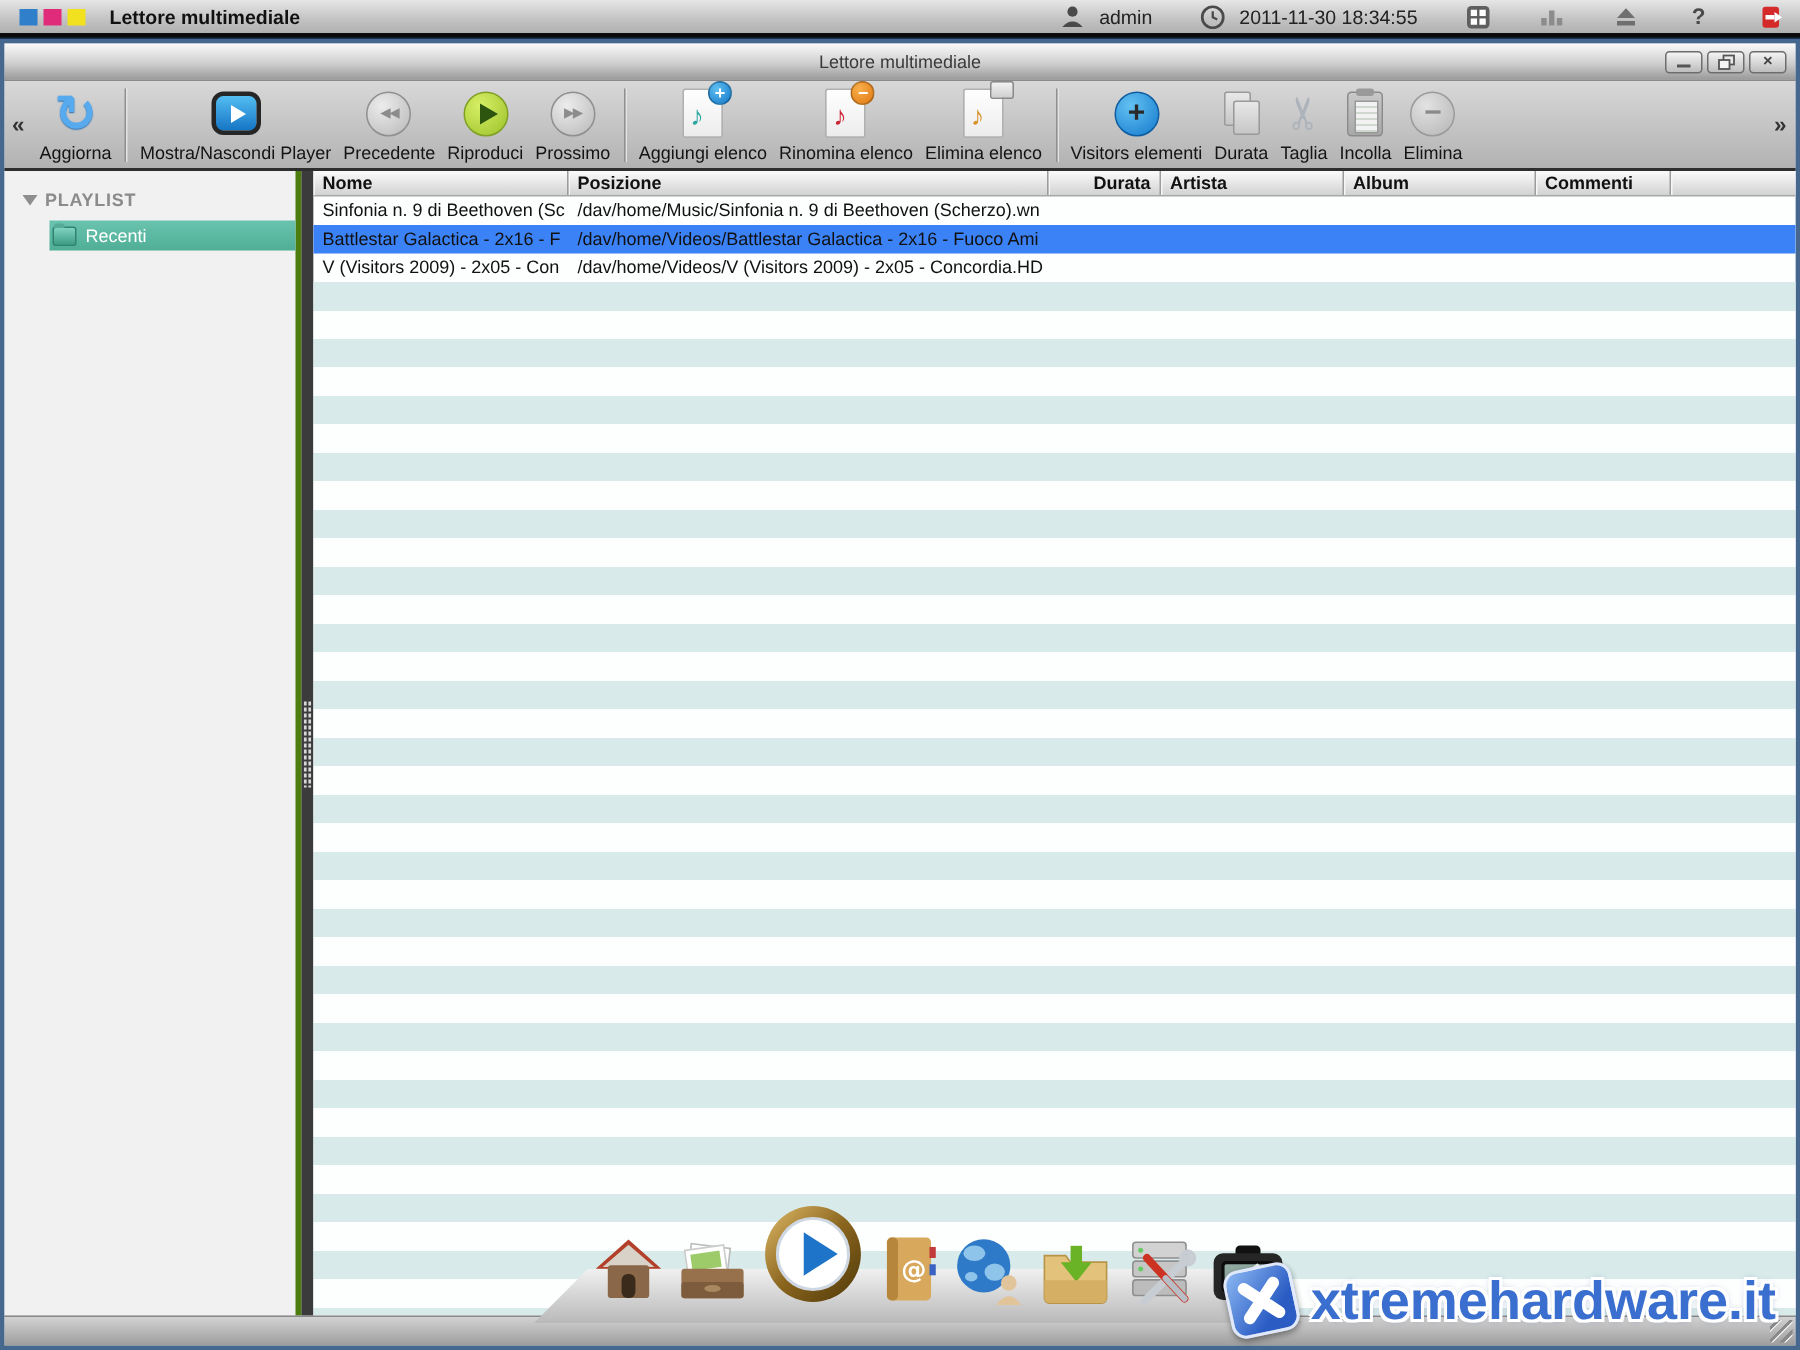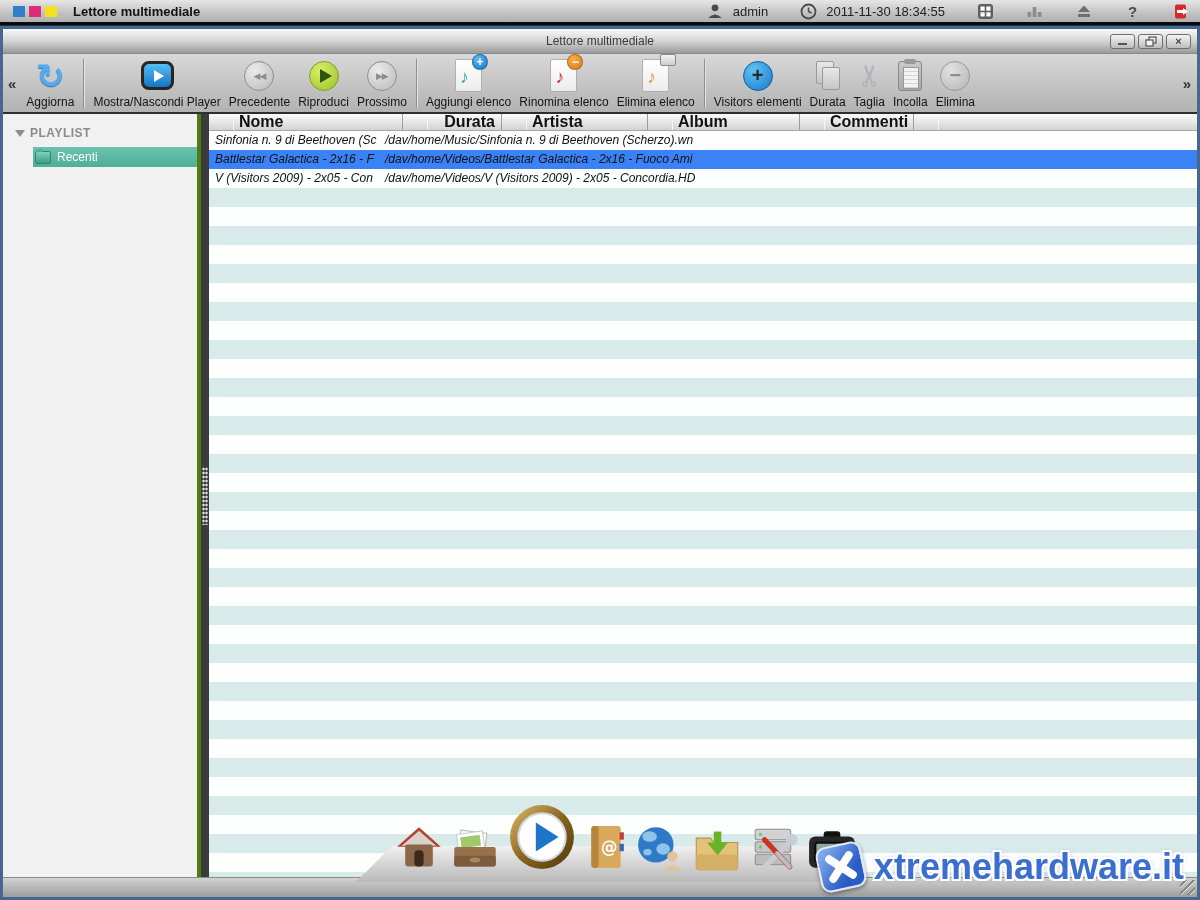--- a/index.html
+++ b/index.html
@@ -91,25 +91,25 @@
                background:linear-gradient(#7fd2c0,#3d9c86); border:1px solid #2f8370; border-radius:2px; }
   .folder-ic:before { content:""; position:absolute; left:0; top:-3px; width:7px; height:3px;
                       background:#55ab97; border-radius:2px 2px 0 0; }
   .splitter { flex:0 0 8px; background:#3b3b3b; display:flex; align-items:center; justify-content:center; cursor:col-resize; }
   .splitter-handle { width:6px; height:58px;
                      background-image:radial-gradient(#d8d8d8 1px, transparent 1.2px); background-size:3px 4px; }
 
   .table-area { flex:1 1 auto; display:flex; flex-direction:column; background:#fdfefe; min-width:0; }
   .thead { display:flex; height:17px; flex:0 0 17px; background:linear-gradient(#fbfbfb,#d2d2d2);
            border-bottom:1px solid #a8a8a8; }
-  .th { font-size:16px; font-weight:bold; color:#111; padding:0 6px; line-height:16px;
-        border-right:1px solid #9c9c9c; box-shadow:inset 1px 0 0 #f6f6f6; white-space:nowrap; overflow:hidden; cursor:pointer;margin-left:24px; }
+  .th { font-size:12px; font-weight:bold; color:#111; padding:0 6px; line-height:16px;
+        border-right:1px solid #9c9c9c; box-shadow:inset 1px 0 0 #f6f6f6; white-space:nowrap; overflow:hidden; cursor:pointer; }
   .trow { display:flex; height:19px; flex:0 0 19px; }
   .trow.even { background:#3b82f6; }
-  .td { font-size:12px; color:#111; padding:0 6px; line-height:19px; white-space:nowrap; overflow:hidden;font-style:italic; }
+  .td { font-size:12px; color:#111; padding:0 6px; line-height:19px; white-space:nowrap; overflow:hidden; }
   .c0 { width:170px; } .c1 { width:320px; } .c2 { width:75px;text-align:right; } .c3 { width:122px; }
   .c4 { width:128px; } .c5 { width:90px; } .c6 { flex:1 1 auto; border-right:none; }
   .row-filler { flex:1 1 auto;
      background:repeating-linear-gradient(180deg,#d8eaea 0 19px,#fdfefe 19px 38px); }
 
   
   .statusbar { height:20px; flex:0 0 20px; background:linear-gradient(#d2d2d2,#9d9d9d);
                border-top:1px solid #8a8a8a; position:relative; }
   .resize-grip { position:absolute; right:2px; bottom:2px; width:15px; height:15px; cursor:nwse-resize;
                  background:repeating-linear-gradient(135deg, transparent 0 3px, #8a8a8a 3px 5px, #e8e8e8 5px 6px); }
@@ -342,20 +342,21 @@
       </div>
     </div>
 
     <div class="splitter">
       <span class="splitter-handle"></span>
     </div>
 
     <div class="table-area">
       <div class="thead">
         <span class="th c0">Nome</span>
+        <span class="th c1">Posizione</span>
         <span class="th c2">Durata</span>
         <span class="th c3">Artista</span>
         <span class="th c4">Album</span>
         <span class="th c5">Commenti</span>
         <span class="th c6"></span>
       </div>
 
       <div class="trow">
         <span class="td c0">Sinfonia n. 9 di Beethoven (Sc</span>
         <span class="td c1">/dav/home/Music/Sinfonia n. 9 di Beethoven (Scherzo).wn</span>

